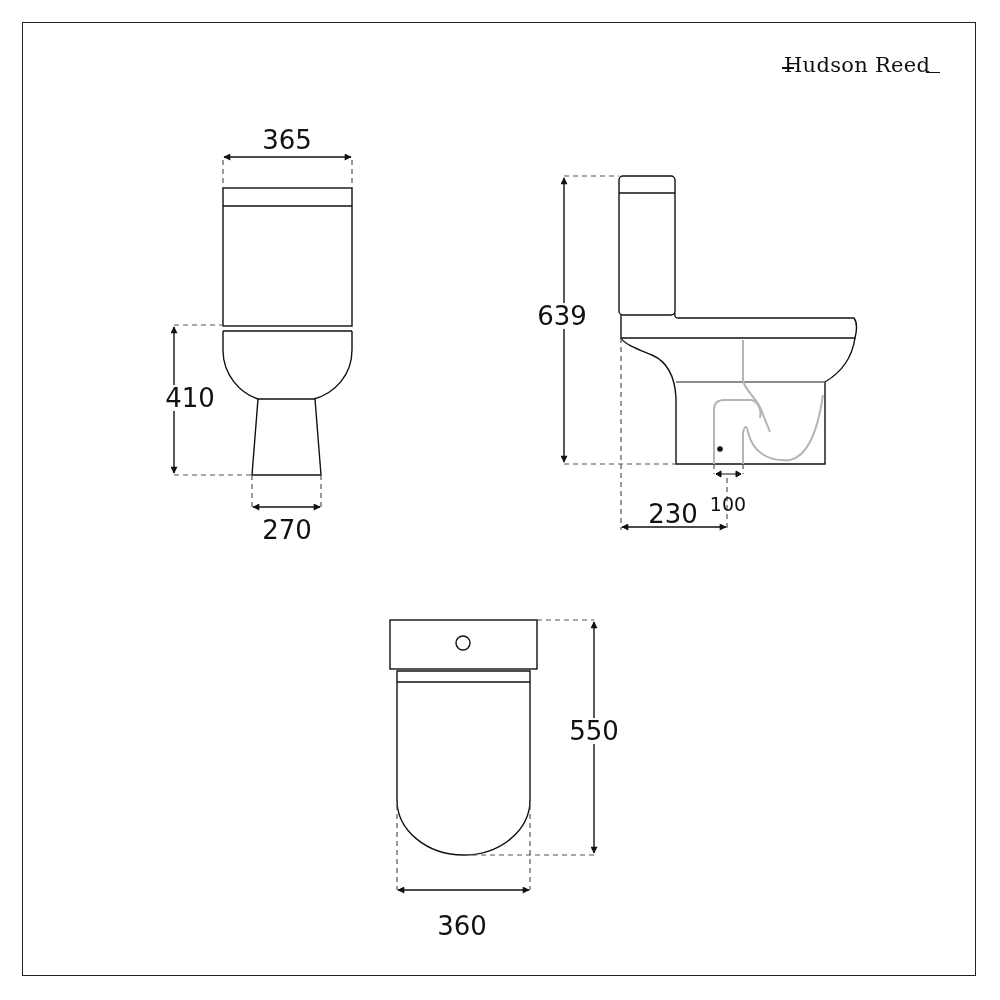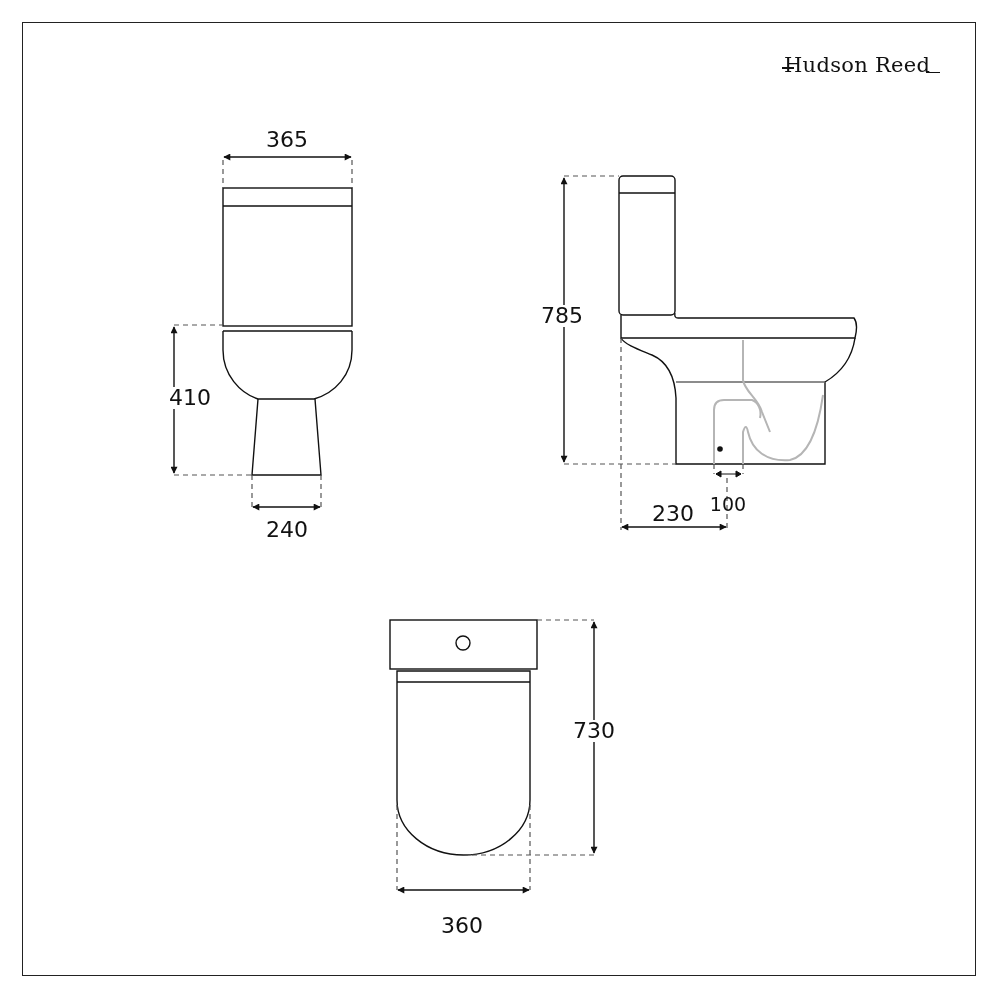--- a/index.html
+++ b/index.html
@@ -3,21 +3,21 @@
 <meta charset="utf-8">
 <style>
   html, body { margin: 0; padding: 0; background: #ffffff; }
   body { width: 1000px; height: 1000px; position: relative; overflow: hidden; }
   .frame {
     position: absolute; left: 22px; top: 22px; width: 954px; height: 954px;
     border: 1.5px solid #222; box-sizing: border-box;
   }
   svg { position: absolute; left: 0; top: 0; }
   .lbl {
-    position: absolute; font-family: "DejaVu Sans", sans-serif; font-size: 22px;
+    position: absolute; font-family: "DejaVu Sans", sans-serif; font-size: 26px;
     color: #111; line-height: 1; white-space: nowrap; transform: translate(-50%, -50%);
     background: #fff; padding: 0 2px;
   }
   .lbl.small { font-size: 19px; }
   .brand {
     position: absolute; left: 764px; top: 53px;
     font-family: "DejaVu Serif", serif; font-size: 21px; color: #111; letter-spacing: 0.3px; margin-left: 20px;
   }
   .brand .strike {
     position: absolute; left: -2px; top: 14px; width: 12px; height: 1.5px; background: #111;
@@ -114,20 +114,20 @@
     <line x1="530" y1="805" x2="530" y2="890"></line>
   </g>
   <g stroke="#111" stroke-width="1.4">
     <line x1="594" y1="622" x2="594" y2="853" marker-start="url(#ah)" marker-end="url(#ah)"></line>
     <line x1="398" y1="890" x2="529" y2="890" marker-start="url(#ah)" marker-end="url(#ah)"></line>
   </g>
 </svg>
 
 <div class="lbl" style="left:287px;top:140px;">365</div>
 <div class="lbl" style="left:190px;top:398px;">410</div>
-<div class="lbl" style="left:287px;top:530px;background:transparent;">240</div>
+<div class="lbl" style="left:287px;top:530px;background:transparent;">270</div>
 
-<div class="lbl" style="left:562px;top:316px;">785</div>
+<div class="lbl" style="left:562px;top:316px;">639</div>
 <div class="lbl small" style="left:728px;top:504px;background:transparent;">100</div>
 <div class="lbl" style="left:673px;top:514px;background:transparent;">230</div>
 
-<div class="lbl" style="left:594px;top:731px;">730</div>
+<div class="lbl" style="left:594px;top:731px;">550</div>
 <div class="lbl" style="left:462px;top:910px;background:transparent;margin-top:16px;">360</div>
 
 </body></html>

